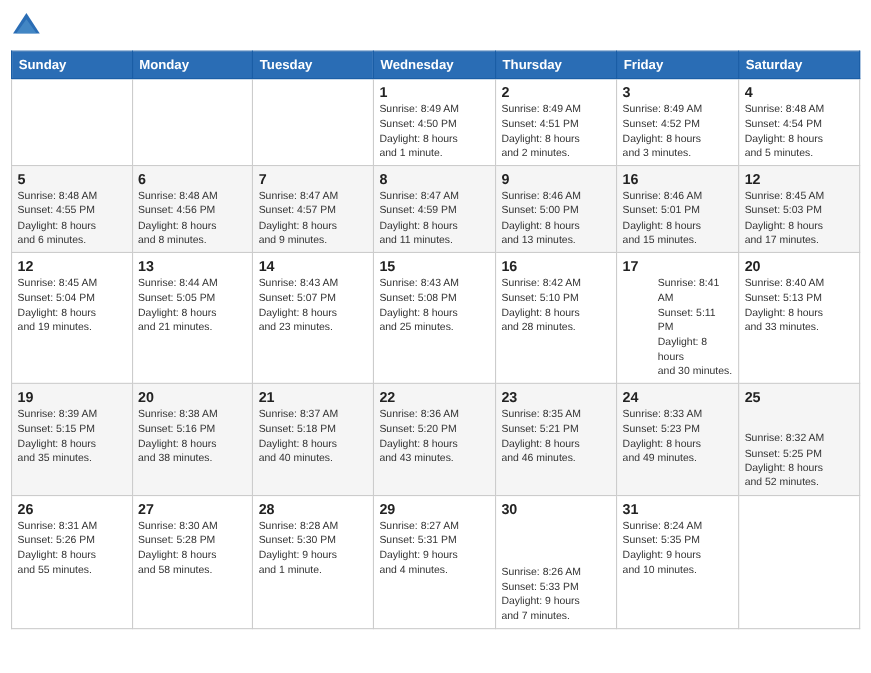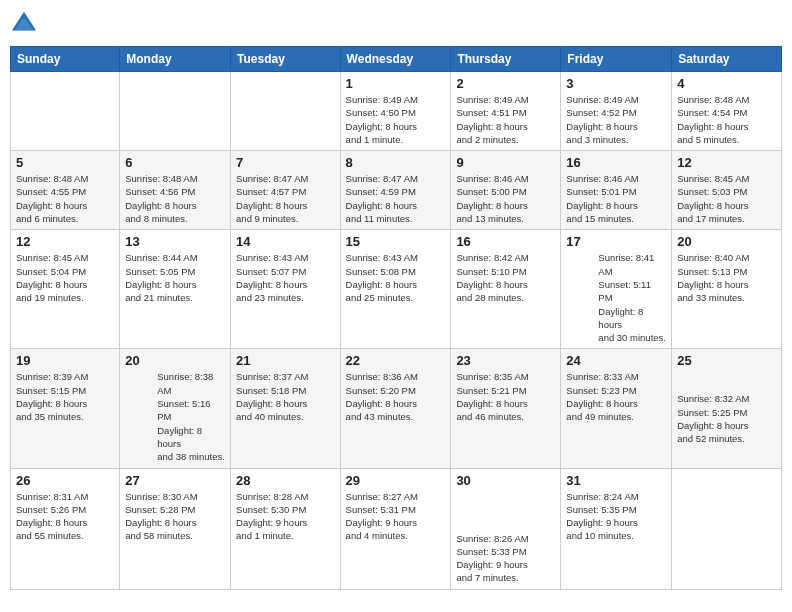--- a/index.html
+++ b/index.html
@@ -265,21 +265,21 @@
       <tr>
         <td>
           <div class="day-number">19</div>
           <div class="day-info" style="white-space: pre-line;">Sunrise: 8:39 AM
 Sunset: 5:15 PM
 Daylight: 8 hours
 and 35 minutes.</div>
         </td>
         <td>
           <div class="day-number">20</div>
-          <div class="day-info" style="white-space: pre-line; margin-left: 32px;">Sunrise: 8:38 AM
+          <div class="day-info" style="white-space: pre-line;">Sunrise: 8:38 AM
 Sunset: 5:16 PM
 Daylight: 8 hours
 and 38 minutes.</div>
         </td>
         <td>
           <div class="day-number">21</div>
           <div class="day-info" style="white-space: pre-line;">Sunrise: 8:37 AM
 Sunset: 5:18 PM
 Daylight: 8 hours
 and 40 minutes.</div>

